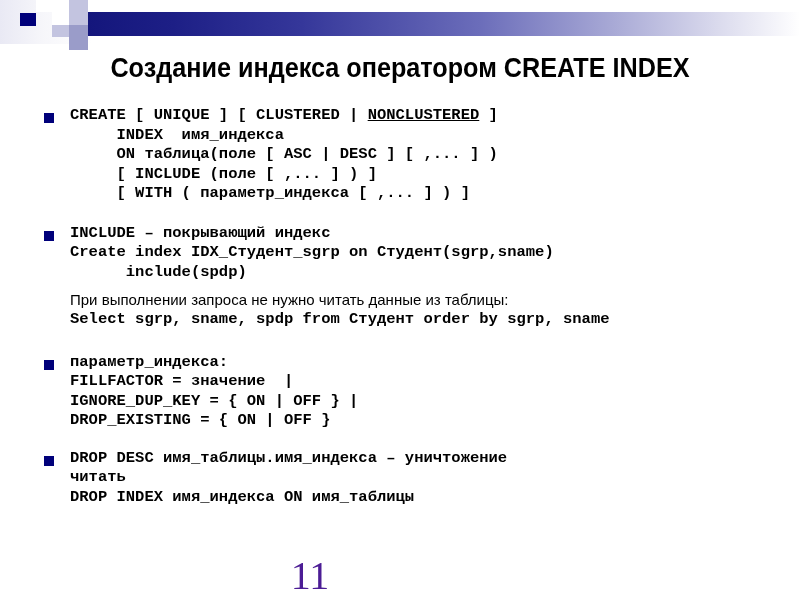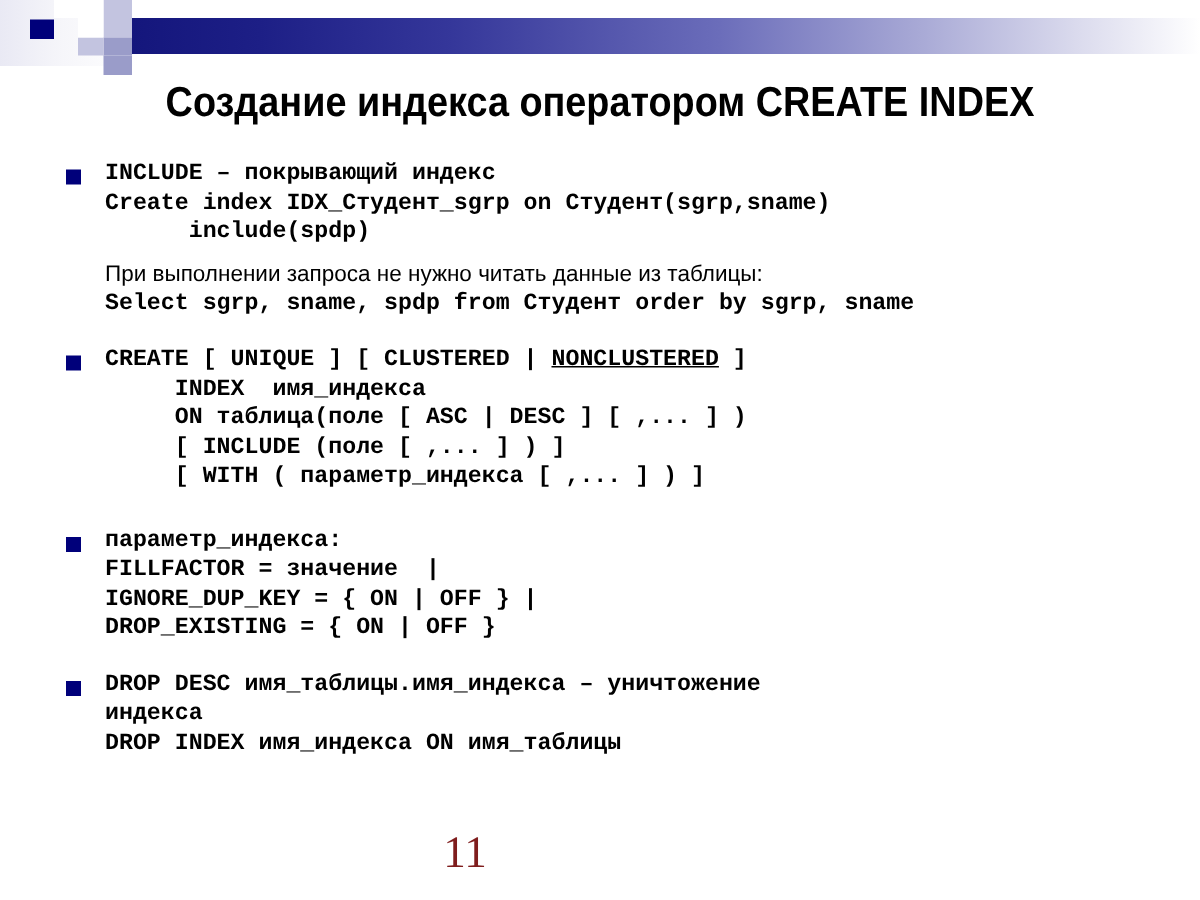--- a/index.html
+++ b/index.html
@@ -126,22 +126,22 @@
   #block-params   { margin-bottom: 18px; margin-top: 23px; }
 
   
   .pageno {
     position: absolute;
     left: 0;
     top: 552px;
     width: 800px;
     text-align: center;
     font-family: "Liberation Serif", serif;
-    font-size: 30px;
-    color: #7f1d1d;
+    font-size: 40px;
+    color: #4c1d95;
     padding-right: 180px;
     box-sizing: border-box;
   }
 </style>
 </head>
 <body>
 
 <div class="deco">
   <div class="fade"></div>
   <div class="bar"></div>
@@ -154,49 +154,49 @@
   <div class="sq sq-h"></div>
   <div class="sq sq-b"></div>
   <div class="sq sq-c"></div>
   <div class="sq sq-i"></div>
 </div>
 
 <div class="title">Создание индекса оператором CREATE INDEX</div>
 
 <div class="content">
 
+  <div class="block" id="block-create">
+    <div class="bullet"></div>
+    <div class="code"><span>CREATE [ UNIQUE ] [ CLUSTERED | </span><span class="u">NONCLUSTERED</span><span> ]</span>
+<span>     INDEX  имя_индекса</span>
+<span>     ON таблица(поле [ ASC | DESC ] [ ,... ] )</span>
+<span>     [ INCLUDE (поле [ ,... ] ) ]</span>
+<span>     [ WITH ( параметр_индекса [ ,... ] ) ]</span></div>
+  </div>
+
   <div class="block" id="block-include">
     <div class="bullet"></div>
     <div class="code"><span>INCLUDE – покрывающий индекс</span>
 <span>Create index IDX_Студент_sgrp on Студент(sgrp,sname)</span>
 <span>      include(spdp)</span></div>
     <div class="gap"></div>
     <div class="prose">При выполнении запроса не нужно читать данные из таблицы:</div>
     <div class="code">Select sgrp, sname, spdp from Студент order by sgrp, sname</div>
   </div>
 
-  <div class="block" id="block-create">
-    <div class="bullet"></div>
-    <div class="code"><span>CREATE [ UNIQUE ] [ CLUSTERED | </span><span class="u">NONCLUSTERED</span><span> ]</span>
-<span>     INDEX  имя_индекса</span>
-<span>     ON таблица(поле [ ASC | DESC ] [ ,... ] )</span>
-<span>     [ INCLUDE (поле [ ,... ] ) ]</span>
-<span>     [ WITH ( параметр_индекса [ ,... ] ) ]</span></div>
-  </div>
-
   <div class="block" id="block-params">
     <div class="bullet"></div>
     <div class="code"><span>параметр_индекса:</span>
 <span>FILLFACTOR = значение  |</span>
 <span>IGNORE_DUP_KEY = { ON | OFF } |</span>
 <span>DROP_EXISTING = { ON | OFF }</span></div>
   </div>
 
   <div class="block" id="block-drop">
     <div class="bullet"></div>
     <div class="code"><span>DROP DESC имя_таблицы.имя_индекса – уничтожение</span>
-<span>индекса</span>
+<span>читать</span>
 <span>DROP INDEX имя_индекса ON имя_таблицы</span></div>
   </div>
 
 </div>
 
 <div class="pageno">11</div>
 
 </body></html>

